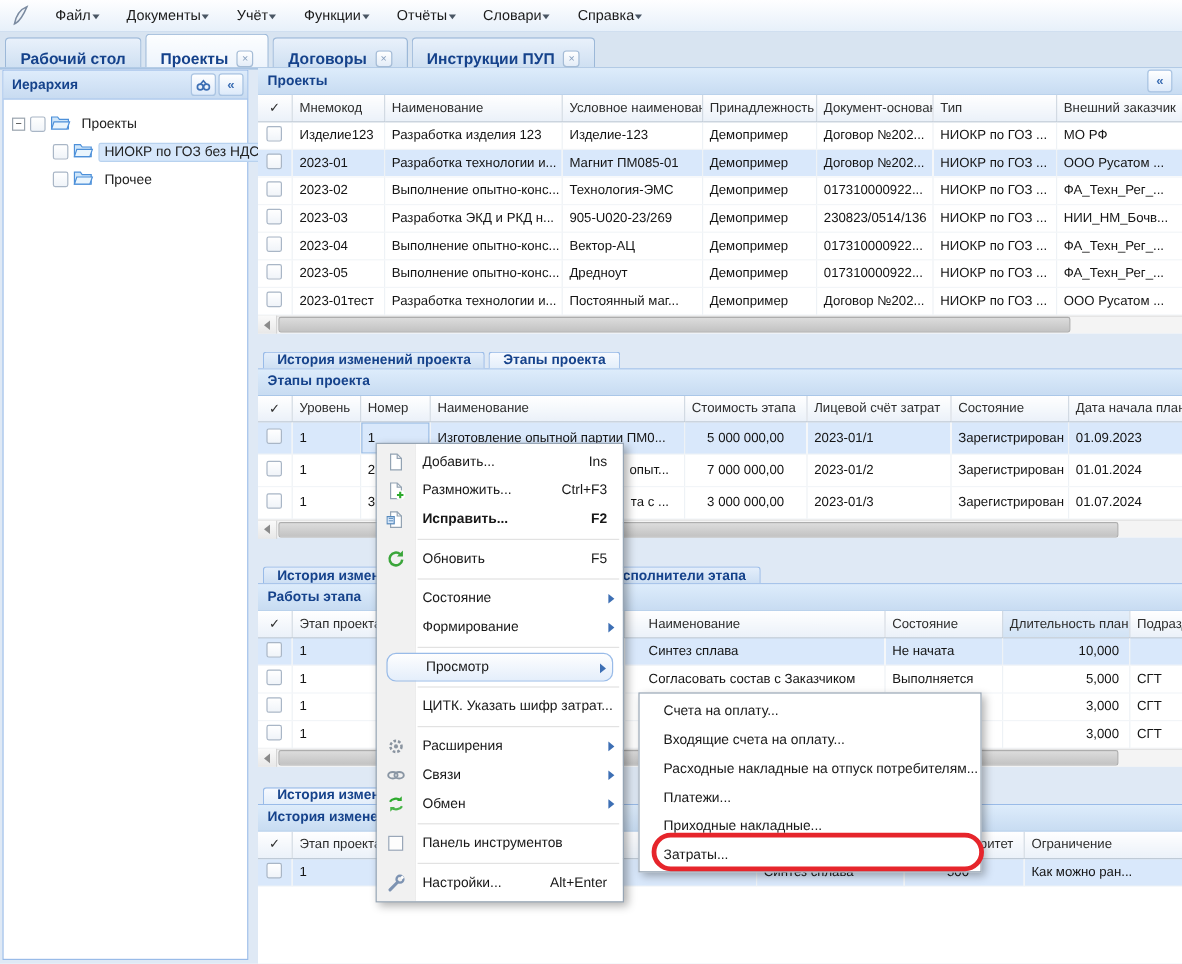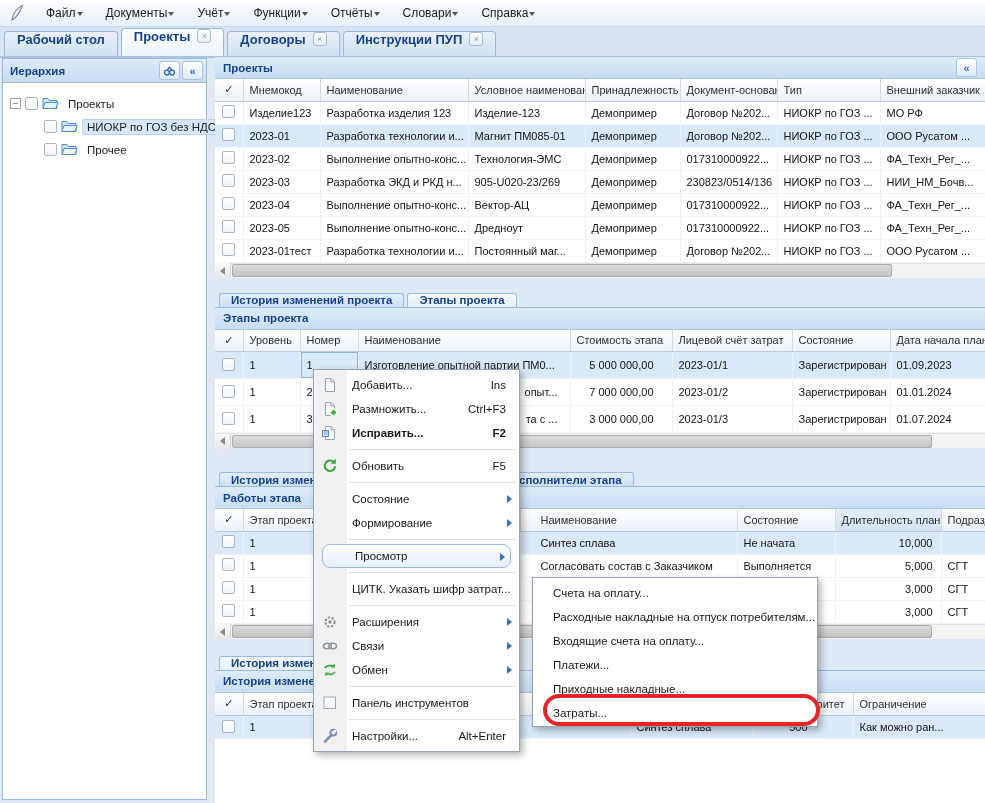--- a/index.html
+++ b/index.html
@@ -6,21 +6,21 @@
 html,body{width:985px;height:803px}
 body{font-family:"Liberation Sans","DejaVu Sans",sans-serif;background:#dfe9f5;font-size:12px}
 #app{position:relative;width:985px;height:803px;background:#dfe9f5;overflow:hidden}
 
 #menubar{position:absolute;left:0;top:0;width:985px;height:27px;background:linear-gradient(#fefeff,#e7f0fa);border-bottom:1px solid #ccdcee;display:flex;align-items:center;padding-left:5px}
 .logo{width:24px;height:22px;display:flex;align-items:center;justify-content:center;margin-right:8px}
 .mb-item{display:flex;align-items:center;gap:1px;padding:3px 9px;font-size:12px;color:#1b1b1b;margin-right:5px;border-radius:2px;cursor:default}
 .caret{width:0;height:0;border-left:3.5px solid transparent;border-right:3.5px solid transparent;border-top:4px solid #4a5664;margin-top:2px}
 
 #tabstrip{position:absolute;left:0;top:27px;width:985px;height:31px;background:#d8e4f1;border-bottom:2px solid #a9c4e2;display:flex;align-items:flex-end;padding-left:4px;gap:3px}
-.ttab{height:25px;display:flex;align-items:flex-start;gap:7px;padding:0 12px;background:linear-gradient(#e9f1fb,#cfe0f2);border:1px solid #9cb8d8;border-bottom:none;border-radius:4px 4px 0 0;font-weight:bold;font-size:13px;color:#15428b;cursor:default}
+.ttab{height:25px;display:flex;align-items:flex-end;gap:7px;padding:0 12px;background:linear-gradient(#e9f1fb,#cfe0f2);border:1px solid #9cb8d8;border-bottom:none;border-radius:4px 4px 0 0;font-weight:bold;font-size:13px;color:#15428b;cursor:default}
 .ttab.active{background:linear-gradient(#fdfeff,#edf4fc);height:28px}
 .tclose{width:14px;height:14px;border:1px solid #a5bcd6;border-radius:3px;background:linear-gradient(#fff,#e4edf8);color:#8aa2c0;font-size:9px;line-height:12px;text-align:center;font-weight:normal}
 
 #sidebar{position:absolute;left:2px;top:58px;width:205px;height:742px;background:#fff;border:1px solid #99bbe8}
 .s-header{height:24px;background:linear-gradient(#deecfb,#c8dbf1);border-bottom:1px solid #99bbe8;display:flex;align-items:center;padding:0 3px 0 7px;font-weight:bold;font-size:11.5px;color:#15428b}
 .s-tools{margin-left:auto;display:flex;gap:2px}
 .tool-btn{width:21px;height:19px;border:1px solid #aac4e2;border-radius:3px;background:linear-gradient(#ffffff,#ddeafa);display:flex;align-items:center;justify-content:center;font-size:11px;color:#3d6fb4;font-weight:bold}
 #tree{padding:9px 4px 4px 7px;font-size:11.5px;color:#222}
 .tnode{display:flex;align-items:center;gap:4px;height:23px;cursor:default}
 .tnode .lbl{padding:1px 4px;border:1px solid transparent;border-radius:2px;white-space:nowrap}
@@ -604,22 +604,22 @@
             <path d="M12.5 2.2 L14 4" stroke="#fff" stroke-width="2"></path>
           </svg>
         </span>
         <span class="mlabel">Настройки...</span>
         <span class="mshort">Alt+Enter</span>
       </div>
     </div>
 
   <div id="ctx-submenu">
       <div class="smitem">Счета на оплату...</div>
+      <div class="smitem">Входящие счета на оплату...</div>
       <div class="smitem">Расходные накладные на отпуск потребителям...</div>
-      <div class="smitem">Входящие счета на оплату...</div>
       <div class="smitem">Платежи...</div>
       <div class="smitem">Приходные накладные...</div>
       <div class="smitem">Затраты...</div>
     </div>
 
   <div id="annotation-oval"></div>
 
 </div>
 
 </body></html>

